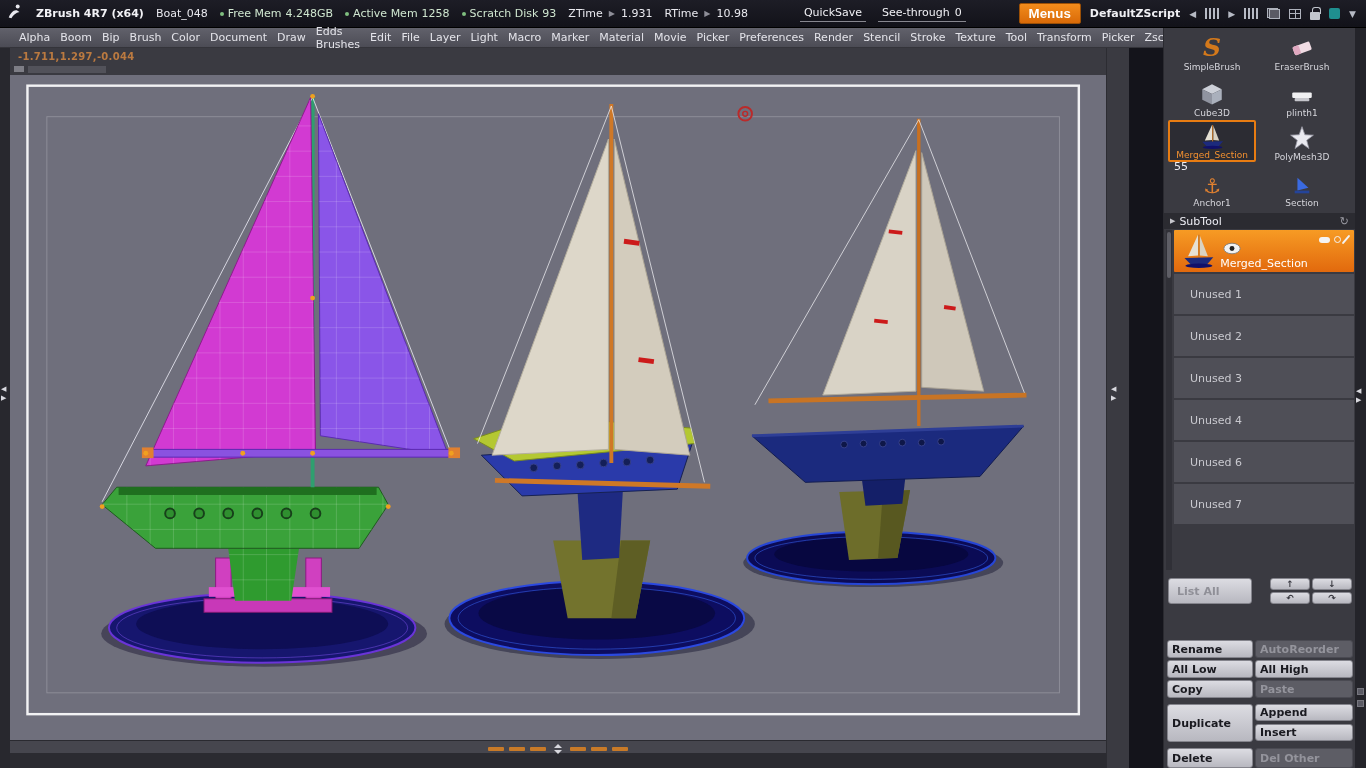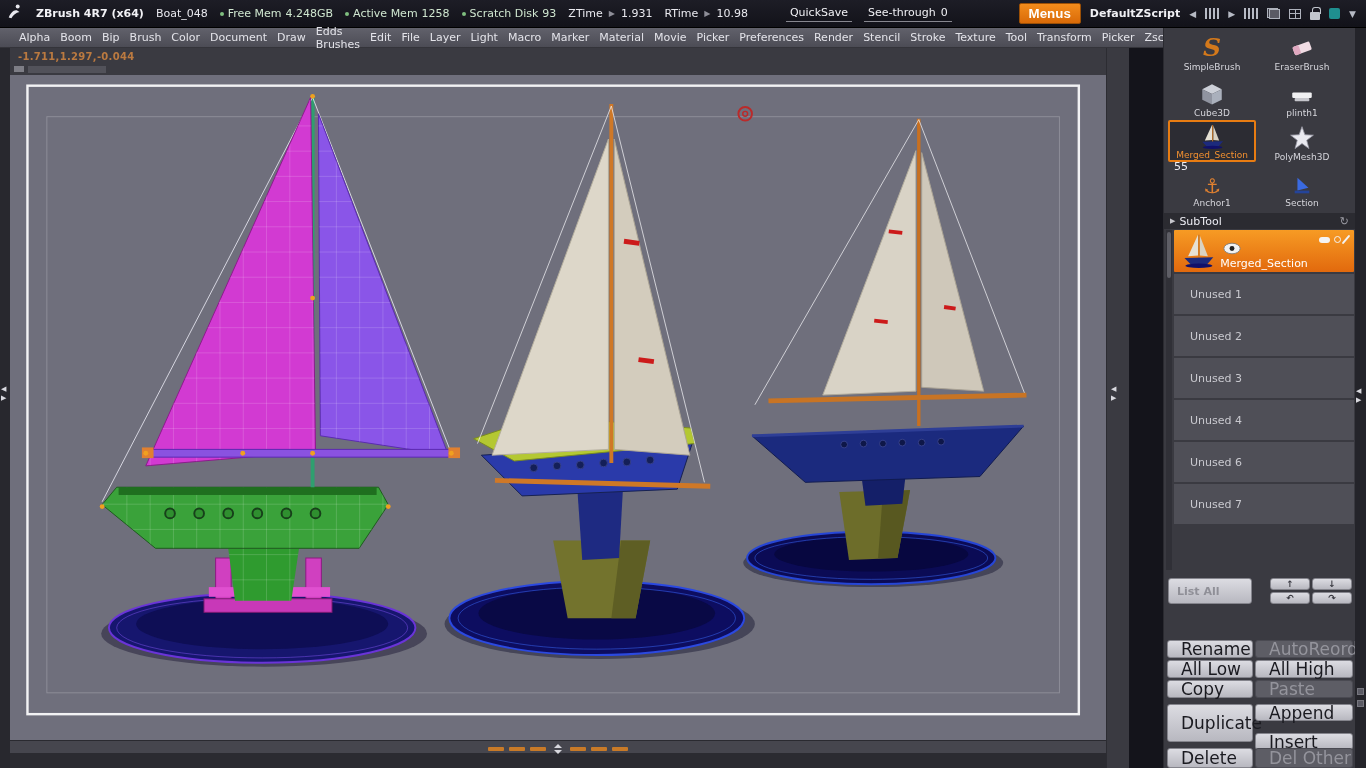--- a/index.html
+++ b/index.html
@@ -92,21 +92,21 @@
   .circ{width:7px;height:7px;border:1.5px solid #f4f4f4;border-radius:50%}
   .pen{width:2px;height:11px;background:#f2f2f2;transform:rotate(40deg);border-radius:1px}
 
   .listall-row{position:absolute;top:548px;left:2px;width:188px;height:30px}
   .btnbase{background:linear-gradient(#dcdce2,#b8b8c0);border:1px solid #84848c;border-radius:3px;
            font-size:11px;font-weight:bold;color:#1a1a20;display:flex;align-items:center;cursor:pointer}
   .listall-btn{position:absolute;left:2px;top:2px;width:84px;height:26px;padding-left:8px;color:#8f8f97}
   .arrbtn{position:absolute;width:40px;height:12px;justify-content:center;font-size:9px;line-height:9px;color:#3a3a42}
 
   .btn-grid{position:absolute;top:610px;left:0;right:0;height:130px}
-  .pbtn{position:absolute;border-radius:3px;font-size:17px;font-weight:normal;display:flex;align-items:center;padding-left:13px;cursor:pointer}
+  .pbtn{position:absolute;border-radius:3px;font-size:11px;font-weight:bold;display:flex;align-items:center;padding-left:4px;cursor:pointer}
   .pbtn.light{background:linear-gradient(#dcdce2,#b8b8c0);border:1px solid #84848c;color:#1a1a20}
   .pbtn.dim{background:#5d5d65;border:1px solid #4a4a52;color:#94949c}
 
   .right-strip{width:11px;background:#24242a;position:relative}
   .rs-ico{position:absolute;left:2px;width:7px;height:7px;background:#5a5a64;border:1px solid #76767e}
 </style>
 </head>
 <body>
 
 <svg width="0" height="0" style="position:absolute" aria-hidden="true">
@@ -176,21 +176,21 @@
     <span class="tb-time">
         <span>ZTime</span>
         <span class="tri">▶</span>
         <span>1.931</span>
       </span>
     <span class="tb-time">
         <span>RTime</span>
         <span class="tri">▶</span>
         <span>10.98</span>
       </span>
-    <span class="tb-slider" style="margin-left:26px">
+    <span class="tb-slider" style="margin-left:40px">
         <span>QuickSave</span>
       </span>
     <span class="tb-slider">
         <span>See-through</span>
         <span>0</span>
       </span>
     <div class="tb-right">
       <button class="menus-btn">Menus</button>
       <span class="tb-zscript">DefaultZScript</span>
       <span class="arr-gl">◀</span>
@@ -491,21 +491,21 @@
 
       <div class="btn-grid">
         <div class="pbtn light" style="left:3px;top:2px;width:86px;height:18px">Rename</div>
         <div class="pbtn dim" style="left:91px;top:2px;width:98px;height:18px">AutoReorder</div>
         <div class="pbtn light" style="left:3px;top:22px;width:86px;height:18px">All Low</div>
         <div class="pbtn light" style="left:91px;top:22px;width:98px;height:18px">All High</div>
         <div class="pbtn light" style="left:3px;top:42px;width:86px;height:18px">Copy</div>
         <div class="pbtn dim" style="left:91px;top:42px;width:98px;height:18px">Paste</div>
         <div class="pbtn light" style="left:3px;top:66px;width:86px;height:38px">Duplicate</div>
         <div class="pbtn light" style="left:91px;top:66px;width:98px;height:17px">Append</div>
-        <div class="pbtn light" style="left:91px;top:95px;width:98px;height:17px">Insert</div>
+        <div class="pbtn light" style="left:91px;top:86px;width:98px;height:17px">Insert</div>
         <div class="pbtn light" style="left:3px;top:110px;width:86px;height:20px">Delete</div>
         <div class="pbtn dim" style="left:91px;top:110px;width:98px;height:20px">Del Other</div>
       </div>
     </aside>
 
     <div class="right-strip">
       <span class="edge-arrows" style="top:360px;left:1px">◀<span>▶</span></span>
       <span class="rs-ico" style="top:660px"></span>
       <span class="rs-ico" style="top:672px"></span>
     </div>

